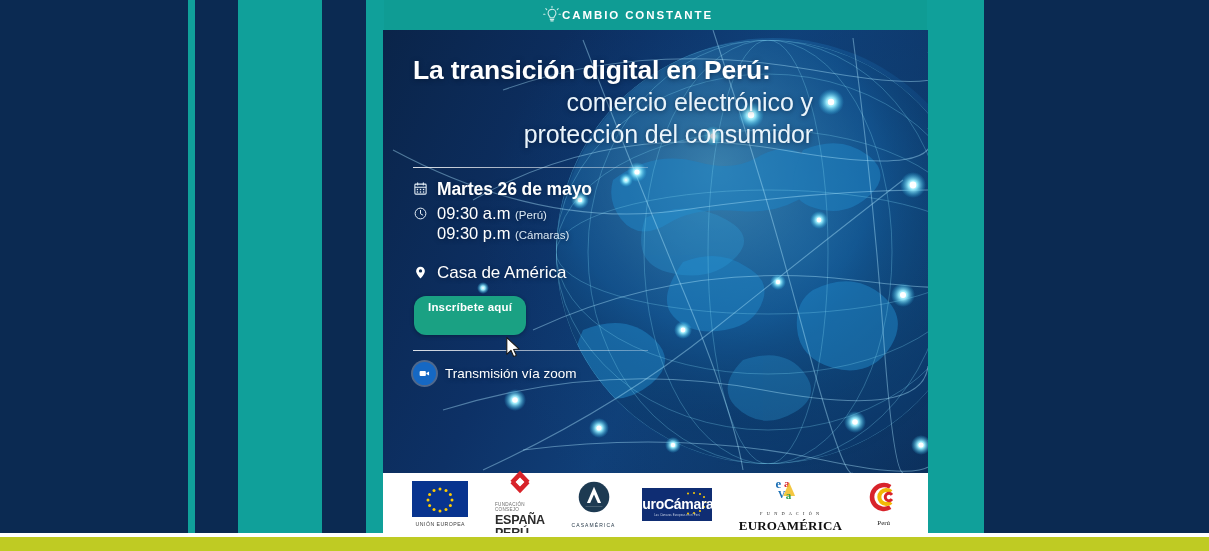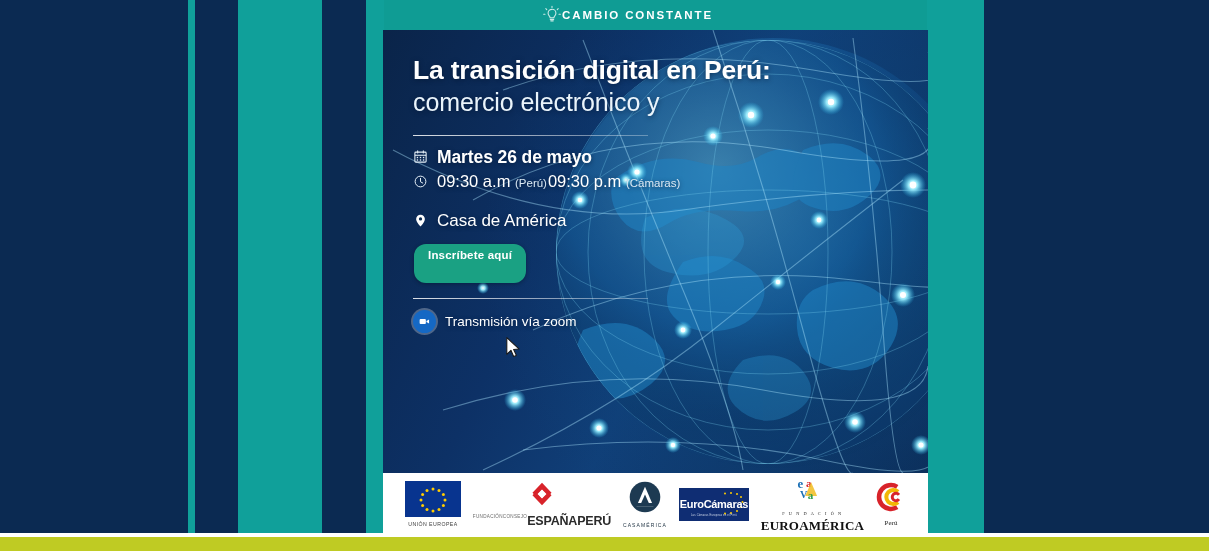--- a/index.html
+++ b/index.html
@@ -63,32 +63,33 @@
   .content { position: absolute; left: 30px; top: 26px; width: 400px; z-index: 6; }
   h1.title-main {
     color: #ffffff; font-size: 26.5px; font-weight: 700; line-height: 1.12;
     letter-spacing: -0.2px;
     text-shadow: 0 1px 5px rgba(0,20,45,.6);
   }
   .title-sub {
     color: #eaf4fb; font-size: 25px; font-weight: 400; line-height: 1.28;
     letter-spacing: -0.1px;
     text-shadow: 0 1px 5px rgba(0,20,45,.6);
+    text-align: right;
   }
   .rule {
     height: 1px; width: 235px; margin: 17px 0 11px 0;
     background: linear-gradient(to right, rgba(255,255,255,.85), rgba(255,255,255,.30));
   }
   .rule2 { margin: 15px 0 11px 0; }
 
   .row { display: flex; align-items: flex-start; gap: 8px; margin-bottom: 4px; }
   .row .ic { flex: 0 0 16px; height: 17px; margin-top: 2px; }
   .date-text { color:#ffffff; font-size: 17.5px; font-weight: 700; letter-spacing: -0.1px;
                text-shadow: 0 1px 4px rgba(0,20,45,.6); }
-  .time-block { display: flex; gap: 1px; }
+  .time-block { display: flex; flex-direction: column; gap: 1px; }
   .time-line { color:#ffffff; font-size: 16.5px; font-weight: 400; text-shadow: 0 1px 4px rgba(0,20,45,.6); }
   .tz { font-size: 11.5px; color:#dbe9f4; }
   .place-text { color:#ffffff; font-size: 17px; font-weight: 400; text-shadow: 0 1px 4px rgba(0,20,45,.6); }
 
   .cta {
     display: inline-block; margin: 9px 0 0 1px;
     background: #1aa183; color: #ffffff;
     font-size: 11.5px; font-weight: 700; letter-spacing: 0.2px;
     padding: 5px 14px 22px 14px; border-radius: 12px;
     border: none; cursor: pointer;
@@ -110,31 +111,31 @@
     display: flex; align-items: center; justify-content: space-around;
     padding: 0 16px;
   }
   .logo { display:flex; flex-direction:column; align-items:center; justify-content:center; gap:2px; }
   .eu-flag {
     width: 56px; height: 36px; background: #08348f; position: relative;
   }
   .eu-cap { font-size: 5.2px; letter-spacing: .45px; color:#3c3c3c; margin-top:2px; }
 
   .fcep { display:flex; align-items:center; gap:4px; }
-  .fcep-txt { display:flex; flex-direction:row; line-height:1; }
+  .fcep-txt { display:flex; flex-direction:column; line-height:1; }
   .fcep-small { font-size: 4.6px; color:#6b6b6b; letter-spacing:.3px; margin-bottom:1px; }
   .fcep-big { font-size: 12.5px; font-weight:700; color:#2b2b2b; letter-spacing:-.2px; line-height:1.02; }
 
   .ca-cap { font-size: 5px; letter-spacing: 1.1px; color:#1d3040; margin-top:2px; }
 
   .ec-flag {
     width: 70px; height: 33px; background:#0f2d73; position: relative;
     display:flex; align-items:center; justify-content:center;
   }
-  .ec-name { color:#fff; font-size: 11px; font-weight:700; letter-spacing:-.3px; z-index:2; }
+  .ec-name { color:#fff; font-size: 14px; font-weight:700; letter-spacing:-.3px; z-index:2; }
   .ec-sub { position:absolute; bottom:4px; left:0; right:0; text-align:center;
             color:#cfd8ea; font-size:2.7px; letter-spacing:.15px; z-index:2; }
 
   .eam-cap1 { font-size: 4.3px; letter-spacing: 1.6px; color:#222; font-family:"Liberation Serif", serif; }
   .eam-cap2 { font-size: 13px; letter-spacing: .2px; color:#111; font-weight:700; font-family:"Liberation Serif", serif; }
 
   .peru-cap { font-size: 7px; color:#222; font-family:"Liberation Serif", serif; margin-top:1px; }
 
   
   .bottom-bar {
@@ -266,20 +267,21 @@
             <circle cx="538" cy="415" r="2.6" fill="#fff"></circle>
           <circle cx="243" cy="150" r="7" fill="url(#node)"></circle>
           <circle cx="100" cy="258" r="6" fill="url(#node)"></circle>
         </g>
       </svg>
     </div>
 
     <div class="content">
       <h1 class="title-main">La transición digital en Perú:</h1>
       <div class="title-sub">comercio electrónico y</div>
+      <div class="title-sub">protección del consumidor</div>
 
       <div class="rule"></div>
 
       <div class="row">
         <span class="ic">
           <svg viewBox="0 0 24 24" width="15" height="15">
             <rect x="3" y="5" width="18" height="16" rx="1.5" fill="none" stroke="#e6f0f8" stroke-width="1.7"></rect>
             <path d="M3 10h18" stroke="#e6f0f8" stroke-width="1.7"></path>
             <path d="M7.5 3v3.4M16.5 3v3.4" stroke="#e6f0f8" stroke-width="1.7" stroke-linecap="round"></path>
             <g fill="#e6f0f8">

